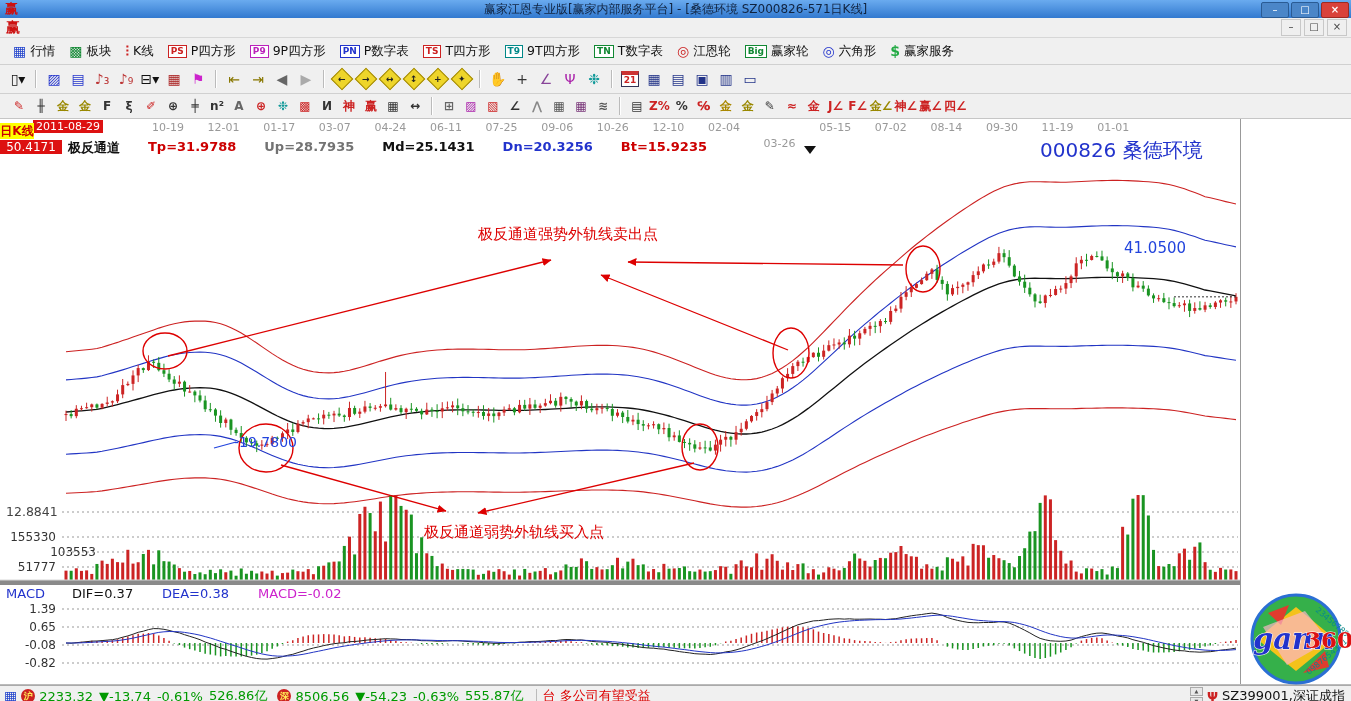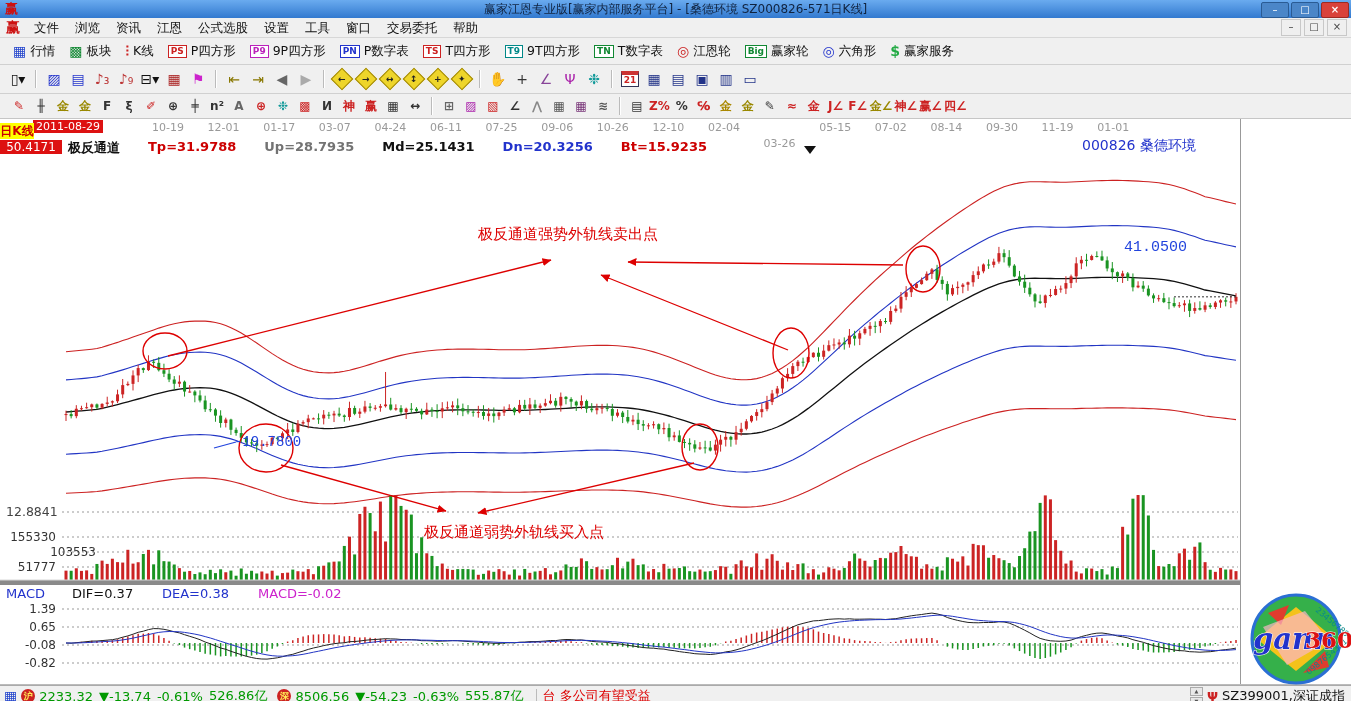--- a/index.html
+++ b/index.html
@@ -35,23 +35,23 @@
   .tb4{height:24px;background:#f0f0f0;border-bottom:1px solid #c6c6c6;display:flex;align-items:center;padding-left:8px;}
   .tb4-btn{min-width:20px;height:19px;display:flex;align-items:center;justify-content:center;font-size:12px;margin:0 1px;font-weight:bold;}
   
   .chart{position:relative;height:566px;background:#fff;}
   #chart-svg{position:absolute;left:0;top:0;}
   .date-label{position:absolute;top:2px;font-size:11px;color:#999;}
   .crossdate{position:absolute;left:33px;top:1px;background:#dd1111;color:#fff;font-size:11px;padding:0 3px;line-height:13px;}
   .periodbox{position:absolute;left:0;top:4px;width:34px;background:#ffff00;color:#cc0000;font-size:12px;font-weight:bold;line-height:16px;text-align:center;}
   .pricebox{position:absolute;left:0;top:21px;width:62px;background:#dd1111;color:#fff;font-size:12px;line-height:14px;text-align:center;}
   .indrow{position:absolute;left:68px;top:20px;display:flex;gap:28px;font-size:13px;font-weight:bold;}
-  .stockname{position:absolute;left:1040px;top:18px;width:198px;text-align:center;color:#2233cc;font-size:14px;}
+  .stockname{position:absolute;left:1040px;top:18px;width:198px;text-align:left;color:#2233cc;font-size:20px;}
   .note{position:absolute;color:#dd0000;font-size:15px;}
-  .bluelabel{position:absolute;color:#2244dd;font-size:15px;font-family:Liberation Mono, monospace;}
+  .bluelabel{position:absolute;color:#2244dd;font-size:15px;}
   .ticklabel{position:absolute;font-size:12px;color:#333;width:52px;text-align:right;left:4px;}
   .gridlabel{position:absolute;left:6px;top:385px;font-size:12.5px;color:#444;}
   .macdhead{position:absolute;top:467px;font-size:13px;}
   .logo{position:absolute;left:1243px;top:472px;}
   
   .statusbar{height:20px;background:#f0f0f0;border-top:1px solid #aaa;display:flex;align-items:center;font-size:13px;padding-left:4px;position:relative;}
   .sicon{width:14px;height:14px;border-radius:50%;background:#cc2222;color:#ffee55;font-size:9px;font-weight:bold;display:inline-flex;align-items:center;justify-content:center;margin:0 4px;}
   .g{color:#009900;margin-right:6px;}
   .vline{width:1px;height:14px;background:#bbb;margin:0 6px;}
   .ticker{color:#dd0000;}
@@ -69,32 +69,20 @@
   <span class="title">赢家江恩专业版[赢家内部服务平台] - [桑德环境  SZ000826-571日K线]</span>
   <span class="wbtns">
     <span class="wbtn">–</span>
     <span class="wbtn">□</span>
     <span class="wbtn close">×</span>
   </span>
 </div>
 
 <div class="menubar">
   <span class="appicon">赢</span>
-  <span id="menu-items" style="display:flex">
-      <span class="menu-item">文件</span>
-      <span class="menu-item">浏览</span>
-      <span class="menu-item">资讯</span>
-      <span class="menu-item">江恩</span>
-      <span class="menu-item">公式选股</span>
-      <span class="menu-item">设置</span>
-      <span class="menu-item">工具</span>
-      <span class="menu-item">窗口</span>
-      <span class="menu-item">交易委托</span>
-      <span class="menu-item">帮助</span>
-    </span>
   <span class="mdi" id="mdi-box">
       <span class="mdibtn">–</span>
       <span class="mdibtn">□</span>
       <span class="mdibtn">×</span>
     </span>
 </div>
 
 <div class="tb2" id="tb2">
     <span class="tb2-btn">
       <span class="glyph" style="color: rgb(34, 68, 204);">▦</span>

